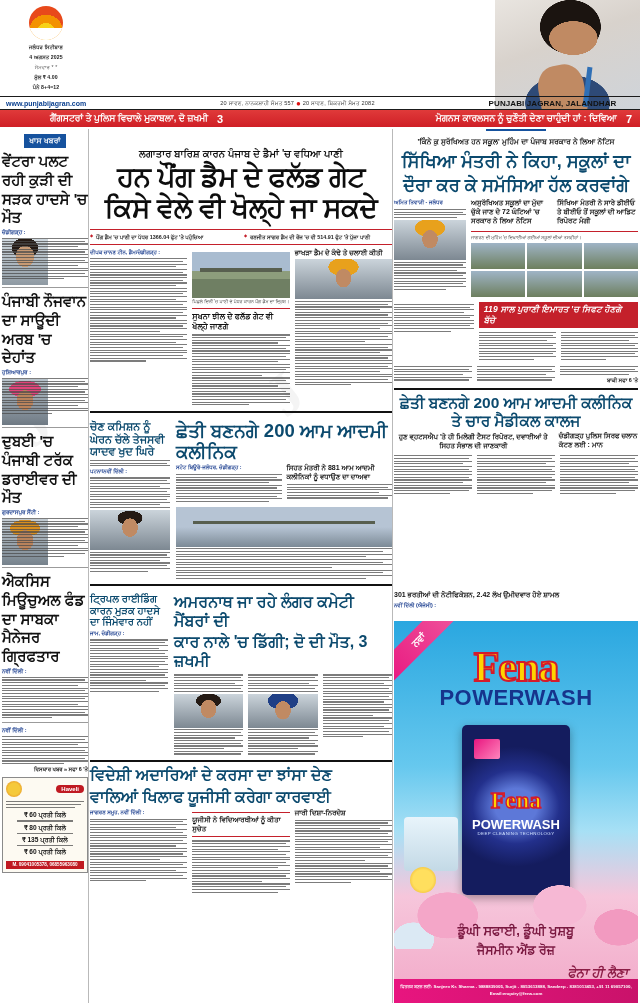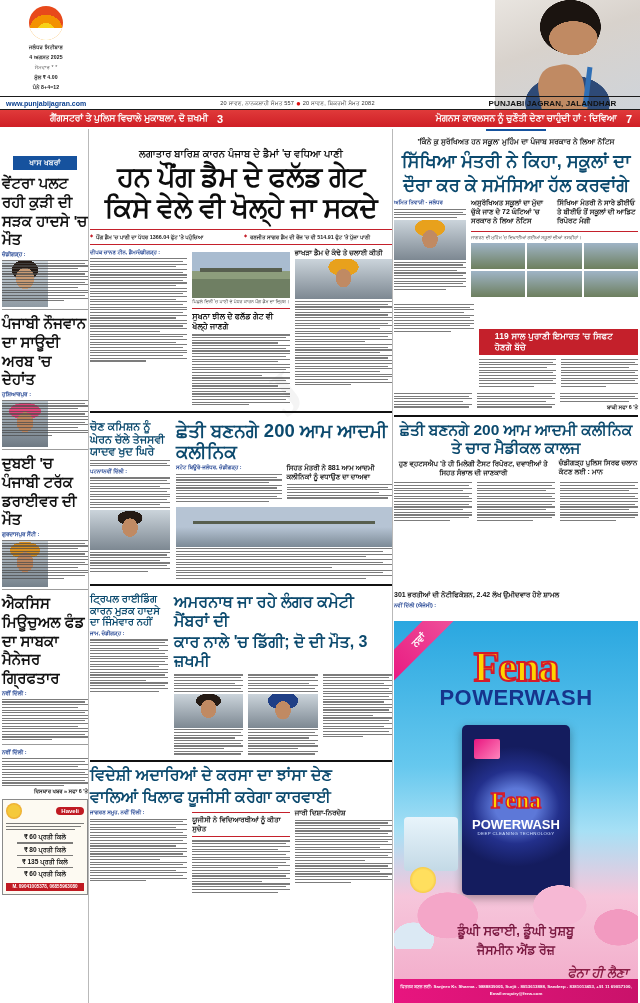--- a/index.html
+++ b/index.html
@@ -65,21 +65,21 @@
   .col-mid  { position:absolute; left:90px; top:16px; width:302px; height:874px; }
   .col-right{ position:absolute; left:394px; top:0; width:244px; height:874px; }
   .vrule { position:absolute; top:0; width:1px; height:874px; background:#b9b9b9; }
 
   
   .tx { background:#4a4a4a; height:1.15px; margin:1.55px 0; opacity:.72; }
   .tx.s1 { width:100%; } .tx.s2 { width:96%; } .tx.s3 { width:88%; }
   .tx.s4 { width:72%; } .tx.s5 { width:58%; }
 
   .kicker-bar { background:#16529e; color:#fff; font-size:7.5px; font-weight:bold;
-     padding:2px 16px; display:inline-block; letter-spacing:.2px;margin-top:27px; }
+     padding:2px 5px; display:inline-block; letter-spacing:.2px; }
 
   .sb-head { font-size:15px; font-weight:bold; color:#111; line-height:1.25; margin:4px 0 2px; }
   .sb-sub { font-size:5.6px; font-weight:bold; color:#1b3e8f; margin-bottom:2px; }
   .sb-photo { width:46px; height:46px; float:left; margin:1px 4px 2px 0; background:#9aa3ab; }
   .sb-photo.p1 { background:
       radial-gradient(ellipse 13px 15px at 50% 38%, #c79a74 0 70%, transparent 71%),
       radial-gradient(ellipse 20px 16px at 50% 20%, #241a14 0 65%, transparent 66%),
       linear-gradient(180deg,#cfd8de,#8f9aa3); }
   .sb-photo.p2 { background:
       radial-gradient(ellipse 12px 14px at 50% 46%, #b9835c 0 70%, transparent 71%),
@@ -808,21 +808,21 @@
             <div class="gp"></div>
           </div>
           <div class="grid-photos">
             <div class="gp"></div>
             <div class="gp"></div>
             <div class="gp"></div>
           </div>
         </div>
       </div>
 
-      <div style="display:flex; gap:5px; margin-top:3px;">
+      <div style="display:flex; gap:5px; margin-top:3px;font-style:italic;">
         <div style="flex:1;">
           <div class="tx s1"></div>
             <div class="tx s2"></div>
             <div class="tx s1"></div>
             <div class="tx s3"></div>
           <div class="tx s1"></div>
             <div class="tx s2"></div>
             <div class="tx s1"></div>
             <div class="tx s1"></div>
           <div class="tx s2"></div>

